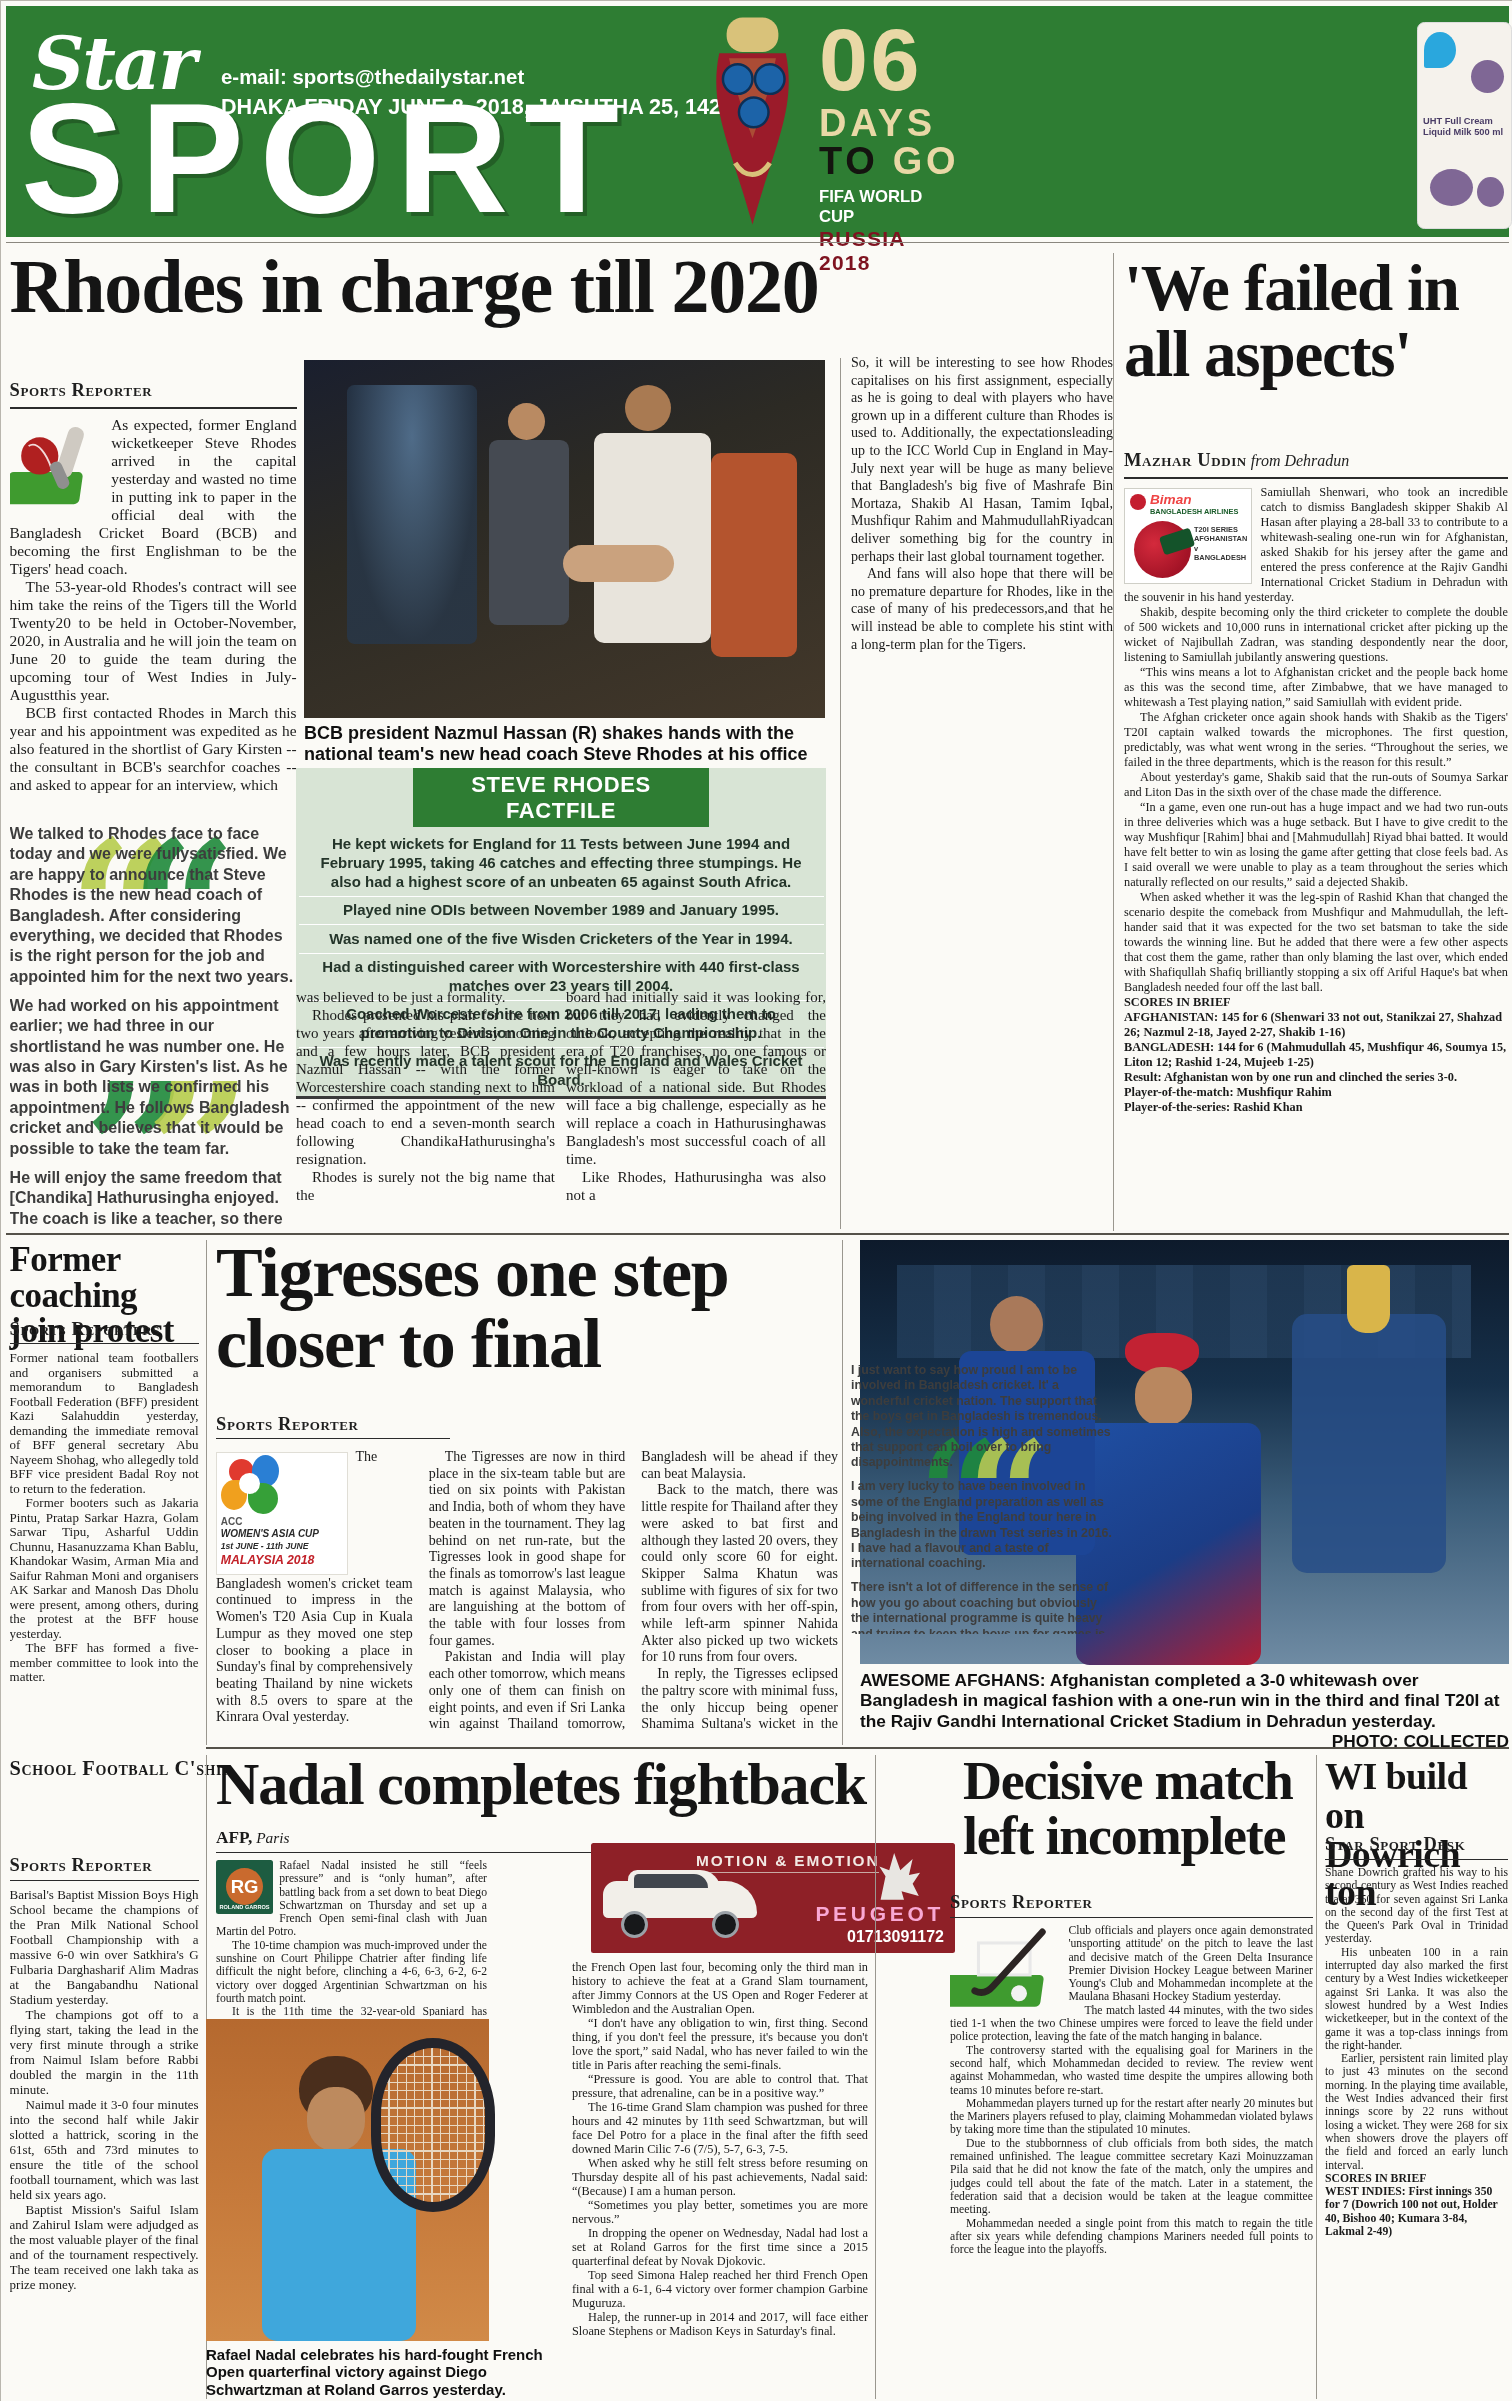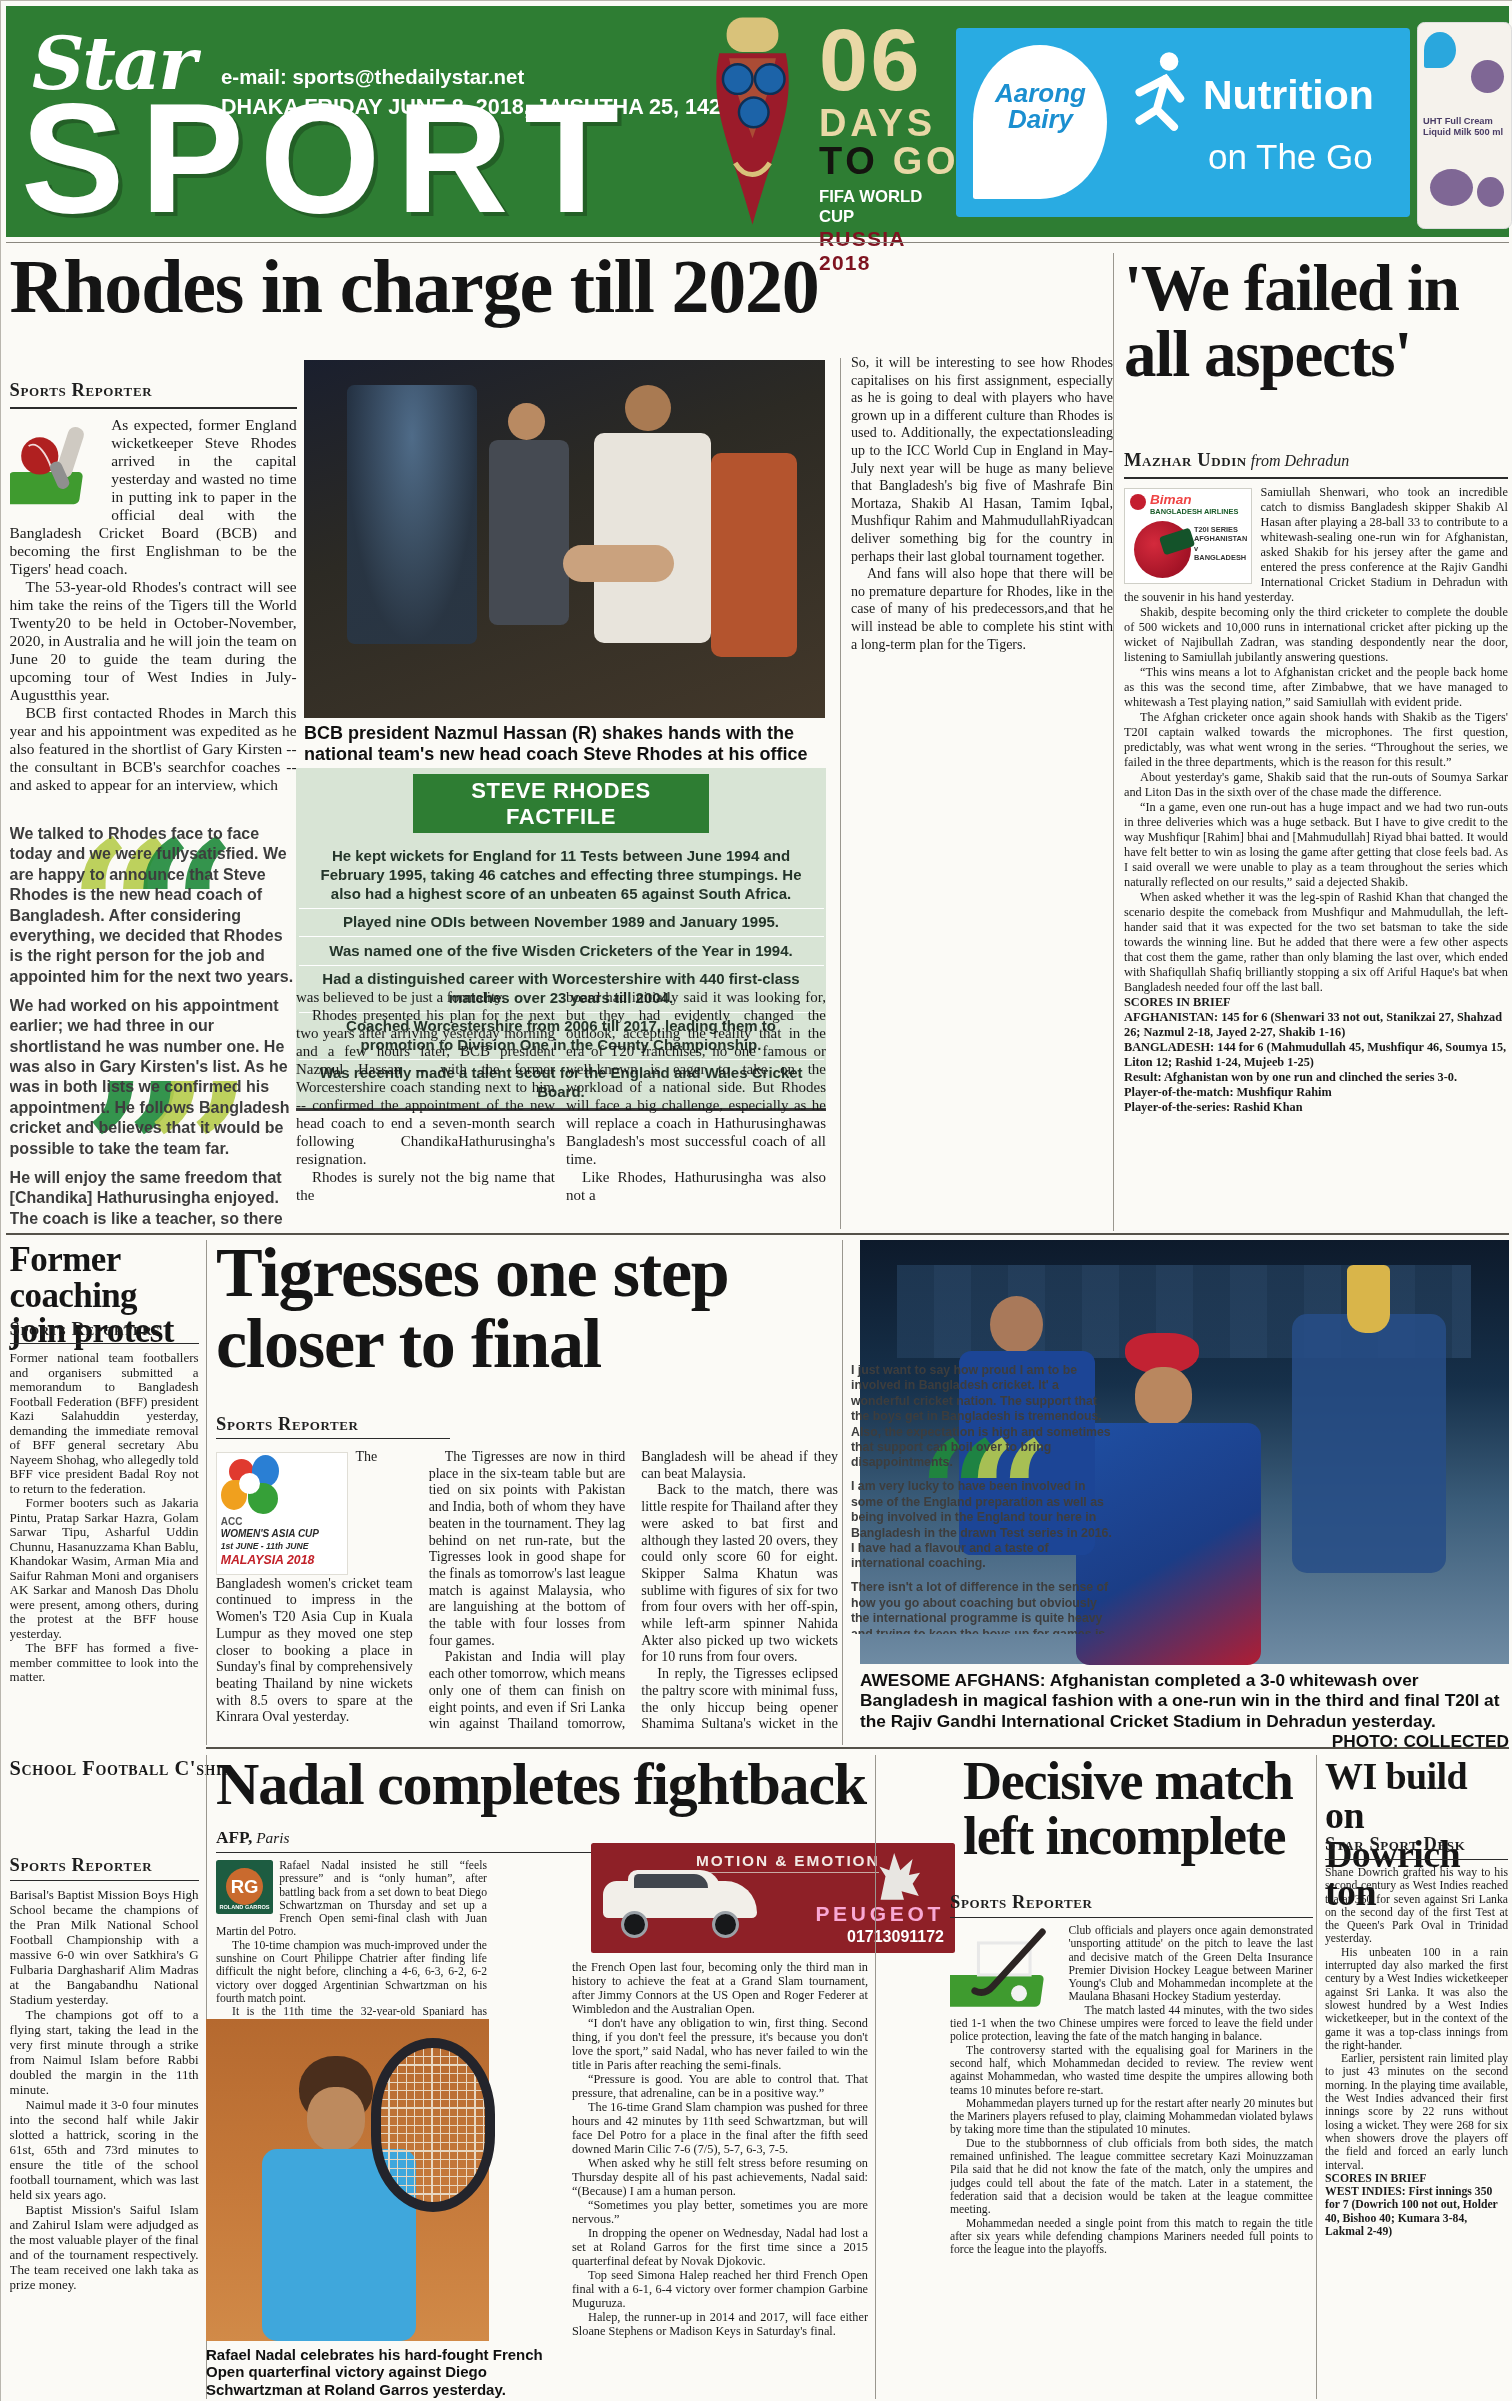--- a/index.html
+++ b/index.html
@@ -55,21 +55,21 @@
   #hr-top{left:5px;top:241px;width:1503px;height:1.2px;background:#8a877f;}
   #lead-hl{left:8.6px;top:247px;width:977px;font-size:76px;}
   #lead-byline{left:8.6px;top:379px;}
   #lead-brule{left:8.6px;top:406px;width:287px;}
   #lead-col1{left:8.6px;top:415px;width:287px;height:402px;font-size:15.4px;line-height:18px;}
   #cricket-icon{float:left;width:93px;height:93px;margin:3.7px 8.6px 3.7px 0;position:relative;}
   #lead-quote{left:8.6px;top:823px;width:287px;height:405px;font-size:16px;line-height:20.4px;}
   #lead-photo{left:303px;top:359px;width:521px;height:358px;}
   #lead-caption{left:303px;top:722px;width:521px;font-size:18px;line-height:21px;}
   #factfile{left:295px;top:767px;width:530px;background:#d8e4d5;border-bottom:3.7px solid #3a3a3a;padding-bottom:2.5px;}
-  #ff-titlebar{width:296px;margin:6px auto;background:#2e7d33;color:#fff;text-align:center;
+  #ff-titlebar{width:296px;margin:0 auto;background:#2e7d33;color:#fff;text-align:center;
                font-family:"Liberation Sans",sans-serif;font-weight:bold;font-size:22px;padding:3.7px 0;letter-spacing:0.6px;}
   #lead-cont-a{left:295px;top:987px;width:259px;height:241px;font-size:15px;line-height:18px;}
   #lead-cont-b{left:565px;top:987px;width:260px;height:241px;font-size:15px;line-height:18px;}
   #vr-lead{left:839px;top:357px;height:871px;}
   #lead-col3{left:850px;top:353px;width:262px;height:600px;font-size:14px;line-height:17.6px;}
   #lead-quote2{left:850px;top:957px;width:262px;height:271px;font-size:12.3px;line-height:15.4px;}
   #vr-failed{left:1112px;top:252px;height:978px;}
   #failed-hl{left:1123px;top:254px;width:385px;font-size:65px;}
   #failed-byline{left:1123px;top:449px;}
   #failed-brule{left:1123px;top:476px;width:384px;}
@@ -145,32 +145,20 @@
         <path d="M70 240 C85 265 110 265 126 240" stroke="#d9c27a" stroke-width="8" fill="none"></path>
       </svg>
     </div>
     <div id="countdown" class="abs">
       <div id="cd-num">06</div>
       <div id="cd-days">DAYS</div>
       <div id="cd-togo"><b>TO</b><span> GO</span></div>
       <div id="cd-fifa">FIFA WORLD CUP</div>
       <div id="cd-russia">RUSSIA 2018</div>
     </div>
-    <div id="aarong-ad" class="abs">
-      <div id="aarong-drop"></div>
-      <div id="aarong-name">Aarong Dairy</div>
-      <div id="aarong-runner">
-        <svg width="74" height="99" viewBox="0 0 120 160">
-          <circle cx="78" cy="20" r="15" fill="#fff"></circle>
-          <path d="M30 70 L72 48 L96 80 M72 48 L58 98 L86 126 M58 98 L30 116" stroke="#fff" stroke-width="13" fill="none" stroke-linecap="round"></path>
-        </svg>
-      </div>
-      <div id="aarong-l1">Nutrition</div>
-      <div id="aarong-l2">on The Go</div>
-    </div>
     <div id="milk-pack" class="abs">
       <div id="pack-drop"></div>
       <div class="pack-blob" style="left:53px;top:37px;width:33px;height:33px;"></div>
       <div class="pack-blob" style="left:12.3px;top:146px;width:43px;height:37px;"></div>
       <div class="pack-blob" style="left:59px;top:154px;width:27px;height:30px;"></div>
       <div id="pack-text">UHT Full Cream Liquid Milk 500 ml</div>
     </div>
   </div>
   <div id="hr-top" class="abs"></div>
 

